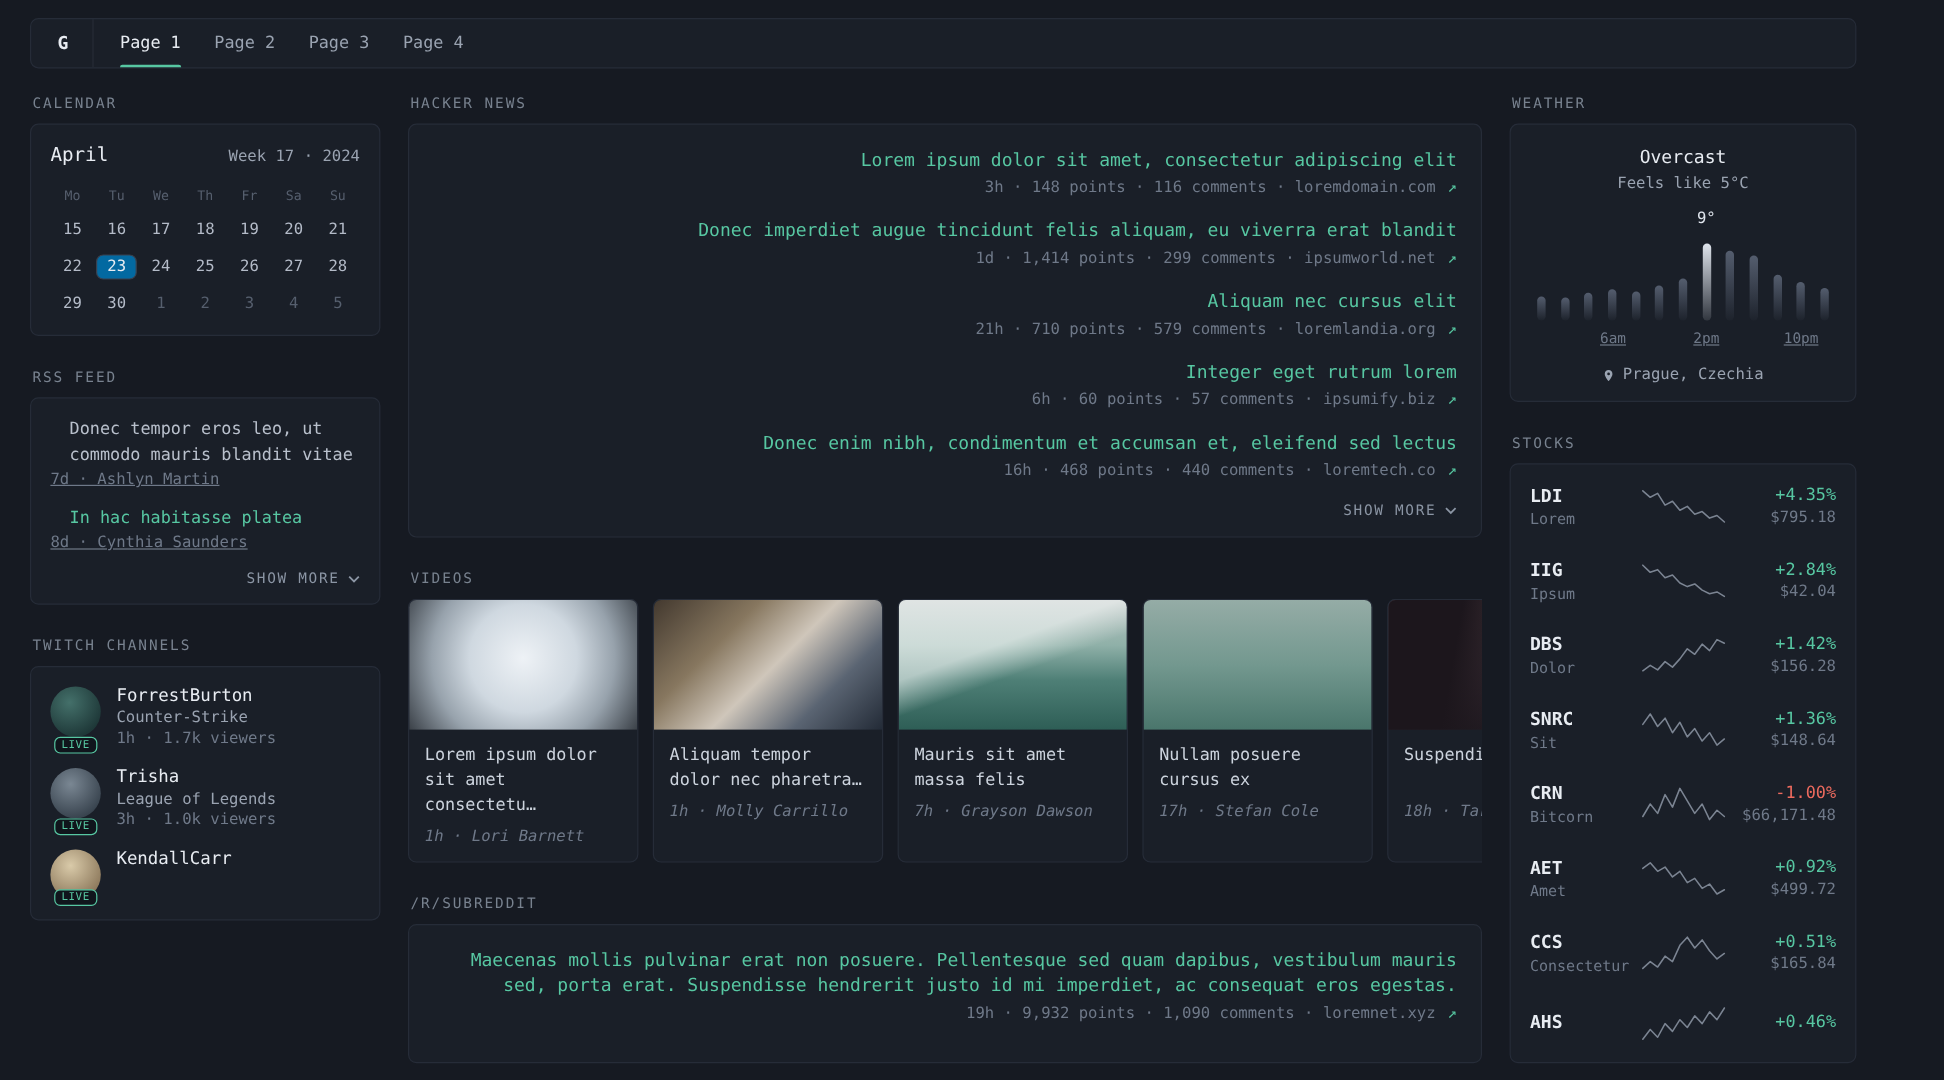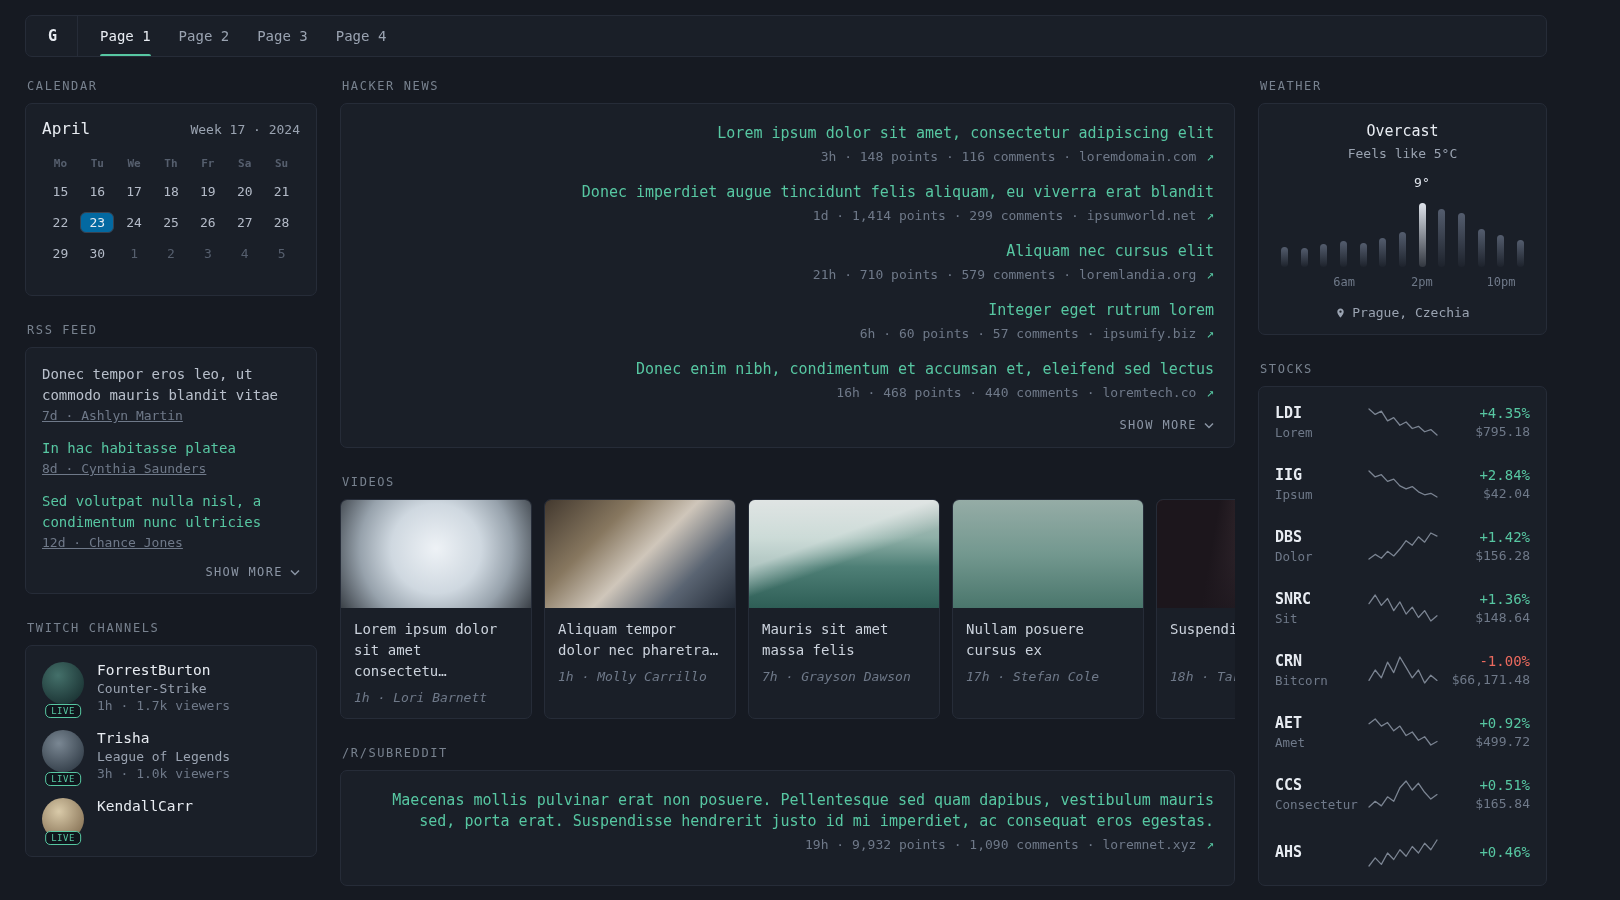--- a/index.html
+++ b/index.html
@@ -34,37 +34,37 @@
   .columns{display:flex;gap:23px;align-items:flex-start;}
   .col-left{width:292px;flex:none;}
   .col-mid{flex:1;min-width:0;}
   .col-right{width:289px;flex:none;}
 
   .section{margin-bottom:27px;}
   .section-title{font-size:12px;letter-spacing:1.6px;color:#78828f;margin:0 0 10px 2px;font-weight:normal;}
   .card{background:var(--card);border:1px solid var(--border);border-radius:7px;}
 
   
-  .cal-card{padding:15px 16px 26px;}
+  .cal-card{padding:15px 16px 10px;}
   .cal-head{display:flex;justify-content:space-between;align-items:baseline;}
   .cal-month{font-size:16px;color:var(--text-bright);}
   .cal-week{font-size:13px;color:var(--muted2);}
   .cal-grid{display:grid;grid-template-columns:repeat(7,1fr);margin-top:12px;}
   .cal-hcell{display:flex;align-items:center;justify-content:center;height:26px;
-    font-size:11px;color:var(--dim);font-weight:bold;}
+    font-size:11px;color:var(--dim);}
   .cal-cell{display:flex;align-items:center;justify-content:center;height:31px;
     font-size:13px;color:#b4bbc8;cursor:default;}
   .cal-cell.dim{color:var(--dim);}
   .cal-cell.sel span{background:#0369a1;border:1px solid #39414f;border-radius:6px;
     padding:2px 8px;color:var(--text-bright);}
 
   
   .rss-card{padding:16px 16px 14px;}
   .rss-item{margin-bottom:15px;}
-  .rss-title{font-size:14px;line-height:1.5;color:var(--accent);cursor:pointer;}
+  .rss-title{font-size:14px;line-height:1.5;color:var(--accent);cursor:pointer;margin-left:16px;}
   .rss-title.visited{color:#b9c0cc;}
   .rss-meta{font-size:13px;color:var(--muted);margin-top:2px;text-decoration:underline;}
 
   .show-more{display:flex;align-items:center;gap:7px;font-size:12px;letter-spacing:1.4px;
     color:#8b95a4;cursor:pointer;margin-top:4px;justify-content:flex-end;}
   .show-more svg{width:10px;height:7px;}
 
   
   .twitch-card{padding:16px;}
   .channel{display:flex;gap:13px;margin-bottom:17px;}
@@ -108,21 +108,21 @@
   .weather-card{padding:18px 18px 14px;text-align:center;}
   .w-cond{font-size:15px;color:var(--text-bright);}
   .w-feels{font-size:13px;color:var(--muted2);margin-top:6px;}
   .w-chart{position:relative;height:92px;margin:14px 4px 0;}
   .w-bars{position:absolute;left:0;right:0;bottom:0;height:64px;display:flex;
     justify-content:space-between;align-items:flex-end;}
   .wbar{width:7px;border-radius:4px;background:linear-gradient(to bottom,#545d6e,rgba(84,93,110,.06));}
   .wbar.hl{background:linear-gradient(to bottom,#dfe4ec,rgba(223,228,236,.12));}
   .w-peak{position:absolute;top:0;left:58%;transform:translateX(-50%);font-size:13px;color:#dfe4ec;}
   .w-times{position:relative;height:18px;margin:8px 4px 0;font-size:12px;color:var(--muted);}
-  .w-time{position:absolute;transform:translateX(-50%);}
+  .w-time{position:absolute;transform:translateX(-50%);text-decoration:underline;}
   .w-time.t0{left:26%;}
   .w-time.t1{left:58%;}
   .w-time.t2{left:90.5%;}
   .w-loc{display:flex;align-items:center;justify-content:center;gap:6px;margin-top:12px;
     font-size:13px;color:var(--muted2);}
   .w-loc svg{width:11px;height:14px;fill:var(--muted2);}
 
   
   .stocks-card{padding:4px 16px;}
   .stock-row{display:flex;align-items:center;padding:13px 0;}
@@ -203,24 +203,20 @@
       <div class="section">
         <h2 class="section-title">RSS FEED</h2>
         <div class="card rss-card">
           <div class="rss-item">
             <div class="rss-title visited">Donec tempor eros leo, ut commodo mauris blandit vitae</div>
             <div class="rss-meta">7d · Ashlyn Martin</div>
           </div>
           <div class="rss-item">
             <div class="rss-title">In hac habitasse platea</div>
             <div class="rss-meta">8d · Cynthia Saunders</div>
-          </div>
-          <div class="rss-item">
-            <div class="rss-title">Sed volutpat nulla nisl, a condimentum nunc ultricies</div>
-            <div class="rss-meta">12d · Chance Jones</div>
           </div>
           <div class="show-more">
             <span>SHOW MORE</span>
             <svg viewBox="0 0 10 6">
                 <path d="M1 1l4 4 4-4" fill="none" stroke="currentColor" stroke-width="1.5"></path>
               </svg>
           </div>
         </div>
       </div>
 

